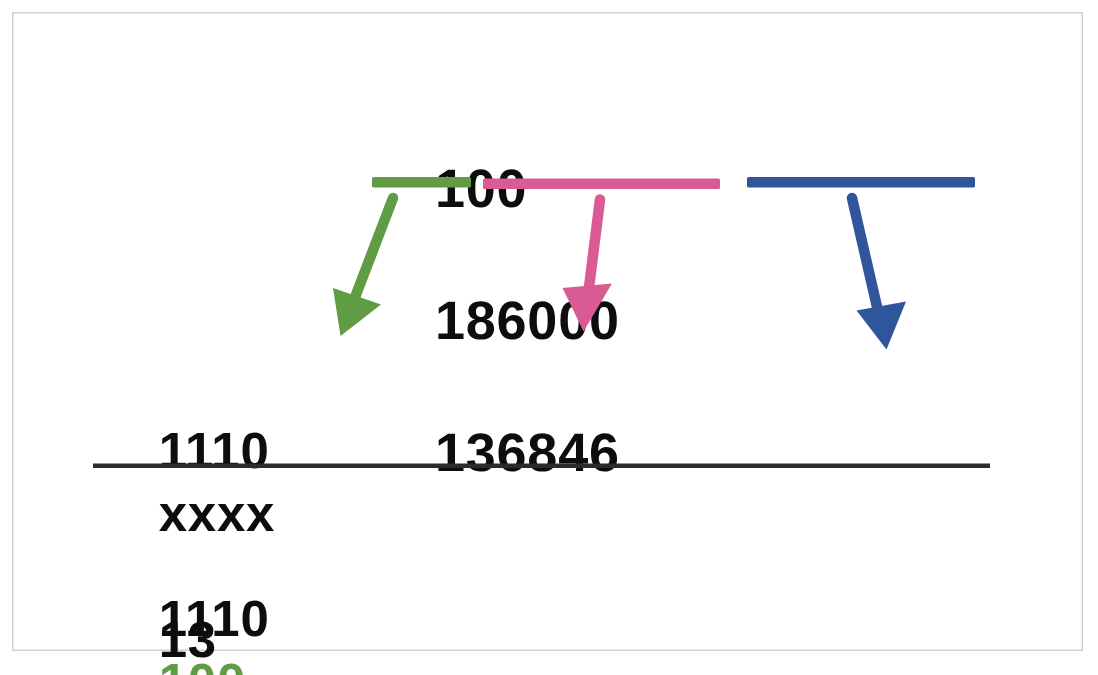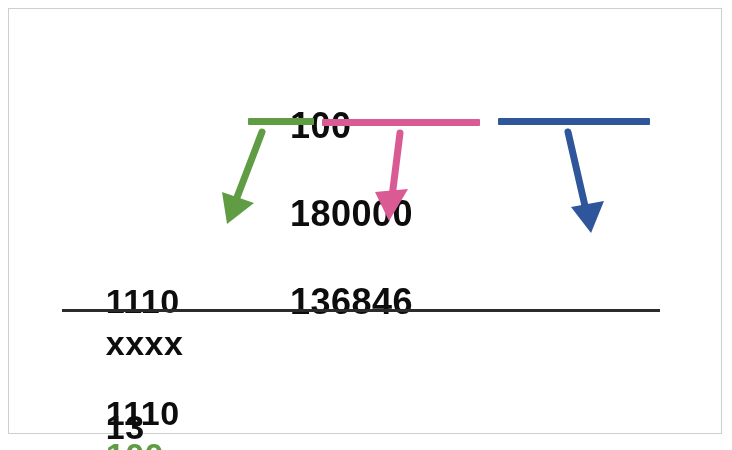--- a/index.html
+++ b/index.html
@@ -87,21 +87,21 @@
 </style>
 </head>
 <body>
 
 <div id="canvas">
   <div id="frame" style="border-color: rgb(207, 207, 207);"></div>
 
   <div class="row" id="row-codepoint">
     <span class="seg">100</span>
     <span class="seg"> </span>
-    <span class="seg">180000</span>
+    <span class="seg">186000</span>
     <span class="seg"> </span>
     <span class="seg">136846</span>
   </div>
 
   <div class="bar" id="bar-green" style="background: rgb(95, 156, 68);"></div>
   <div class="bar" id="bar-pink" style="background: rgb(218, 91, 148);"></div>
   <div class="bar" id="bar-blue" style="background: rgb(47, 86, 154);"></div>
 
   <svg id="arrows" viewBox="0 0 732 450">
     <g id="arrow-green">

